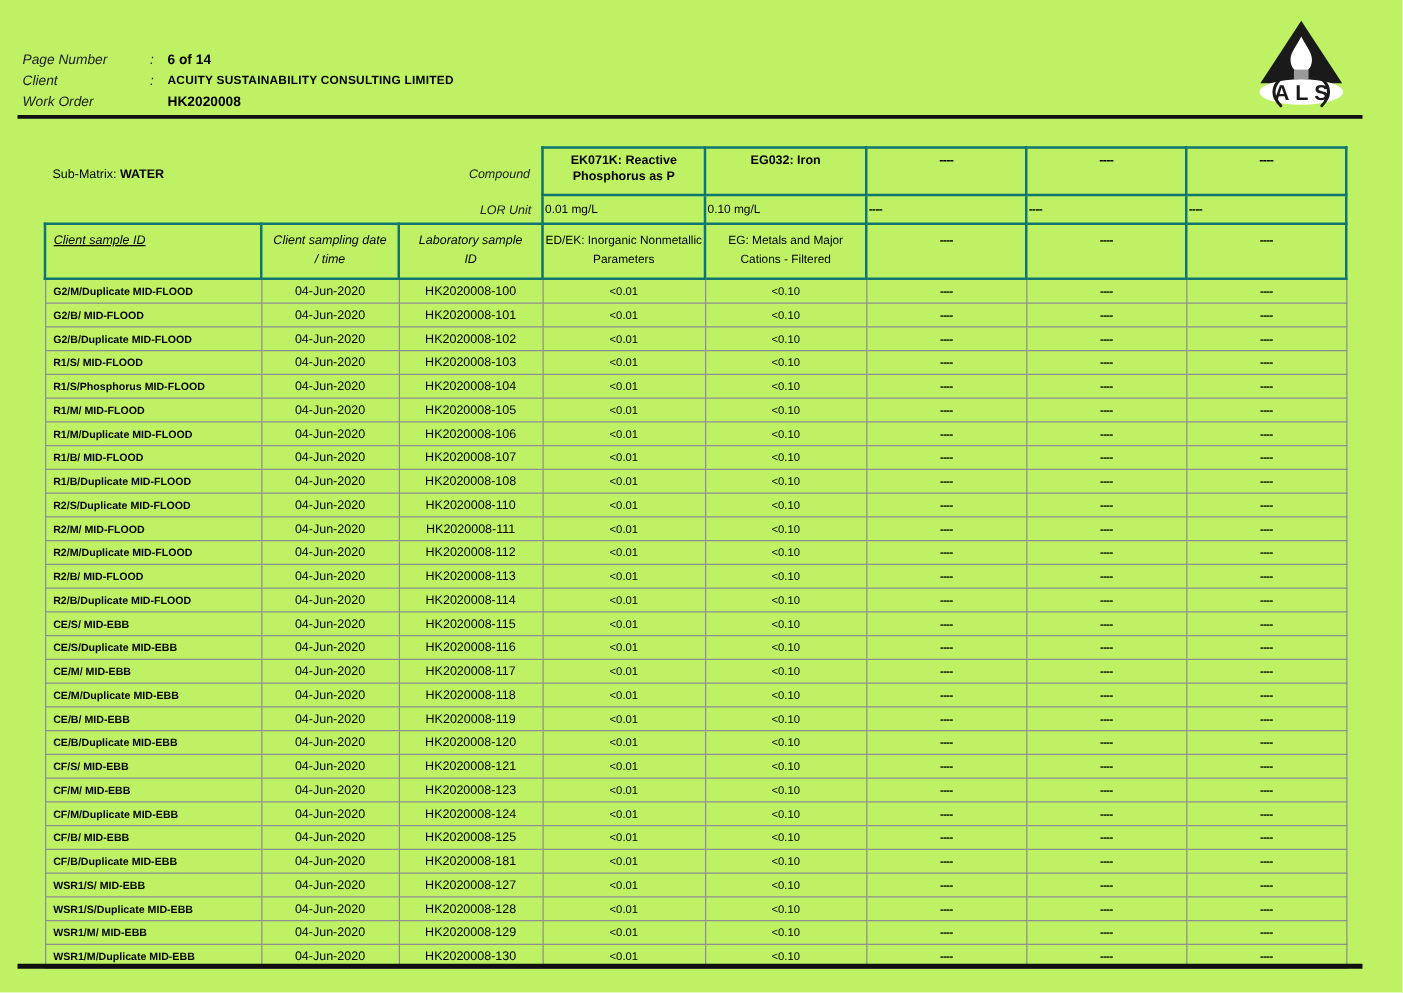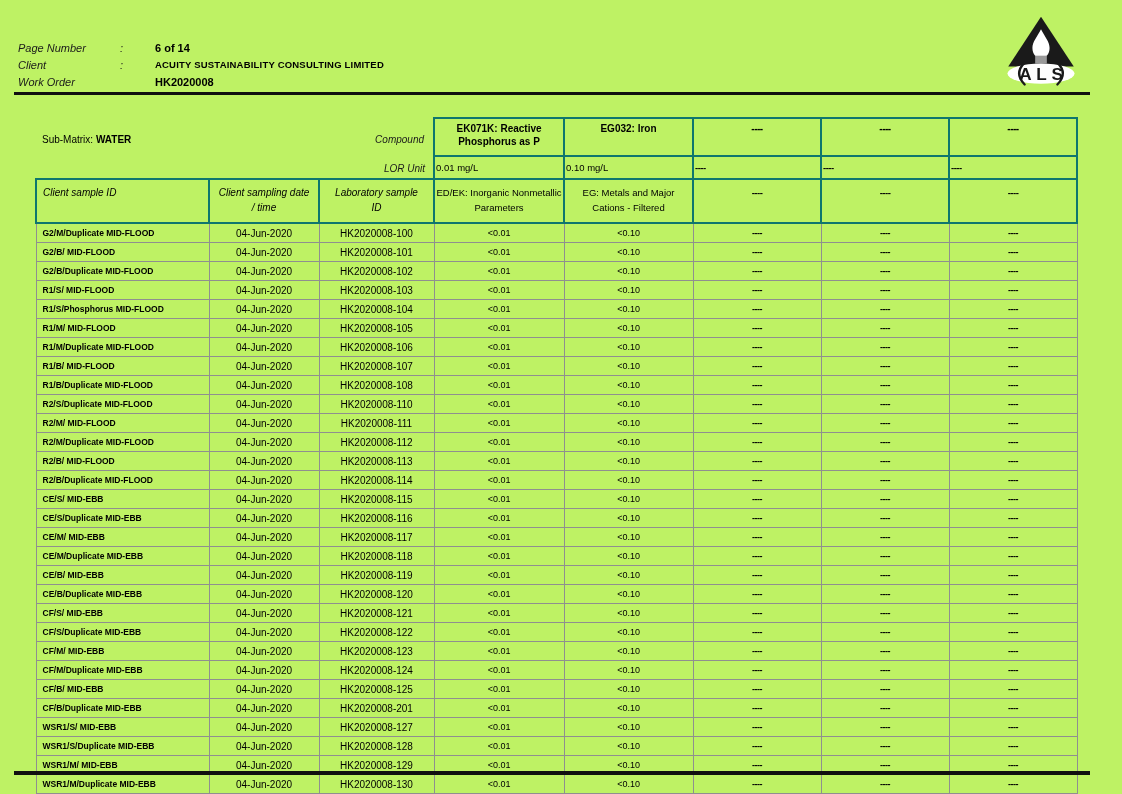--- a/index.html
+++ b/index.html
@@ -5,21 +5,21 @@
   html,body{margin:0;padding:0;background:#fff;}
   .doc{
     position:relative;width:1122px;height:794px;background:#bef264;
     font-family:"Liberation Sans",sans-serif;color:#000;overflow:hidden;
   }
   
   .hdr{position:absolute;top:39px;left:18px;}
   .hdr-row{display:flex;height:17px;align-items:center;}
   .hdr-label{width:102px;font-style:italic;font-size:11px;color:#1a1a1a;}
   .hdr-colon{width:14px;font-style:italic;font-size:11px;color:#1a1a1a;}
-  .hdr-value{font-weight:bold;font-size:11px;color:#000;margin-left:21px;}
+  .hdr-value{font-weight:bold;font-size:11px;color:#000;}
   .hdr-value.small{font-size:9.5px;letter-spacing:.2px;}
   .rule{position:absolute;left:14px;width:1076px;background:#101010;}
   .rule-top{top:92px;height:3px;}
   .rule-bottom{top:771px;height:4px;}
   .logo{position:absolute;top:13px;left:1002px;width:78px;height:76px;}
 
   
   table.results{
     position:absolute;top:117px;left:35px;width:1041px;
     border-collapse:collapse;table-layout:fixed;
@@ -30,21 +30,21 @@
   thead td.nob{border:none;}
   .rowA td{height:32px;}
   .rowB td{height:19px;}
   .rowC td{height:36px;}
   .rowA td.box{vertical-align:top;padding-top:3px;text-align:center;
     font-weight:bold;font-size:10px;line-height:13px;}
   .rowB td.box{vertical-align:middle;text-align:left;font-size:9.5px;}
   .rowC td.box{vertical-align:top;padding-top:5px;text-align:center;
     font-size:9.5px;line-height:15px;}
   .rowC td.idhdr{font-style:italic;font-size:10px;}
-  .rowC td.idhdr.left{text-align:left;padding-left:6px;}
+  .rowC td.idhdr.left{text-align:left;padding-left:6px;text-decoration:underline;}
   thead td.dash{font-weight:bold;letter-spacing:-0.5px;font-size:9.5px;}
   .subrow{display:flex;justify-content:space-between;align-items:flex-start;
     padding:5px 8px 0 5px;}
   .submatrix{font-size:10px;}
   .submatrix b{font-weight:bold;}
   .sidelabel{font-style:italic;font-size:10px;color:#1a1a1a;}
   td.lorlabel{text-align:right;padding-right:8px;vertical-align:middle;}
   
   tbody td{border:1px solid #8f8f8f;height:16px;vertical-align:middle;}
   tbody tr:first-child td{border-top:2.5px solid #000;}
@@ -349,30 +349,20 @@
           <td class="c-id">CF/S/ MID-EBB</td>
           <td class="c-date">04-Jun-2020</td>
           <td class="c-lab">HK2020008-121</td>
           <td class="c-val">&lt;0.01</td>
           <td class="c-val">&lt;0.10</td>
           <td class="c-dash">----</td>
           <td class="c-dash">----</td>
           <td class="c-dash">----</td>
         </tr>
         <tr>
-          <td class="c-id">CF/S/Duplicate MID-EBB</td>
-          <td class="c-date">04-Jun-2020</td>
-          <td class="c-lab">HK2020008-122</td>
-          <td class="c-val">&lt;0.01</td>
-          <td class="c-val">&lt;0.10</td>
-          <td class="c-dash">----</td>
-          <td class="c-dash">----</td>
-          <td class="c-dash">----</td>
-        </tr>
-        <tr>
           <td class="c-id">CF/M/ MID-EBB</td>
           <td class="c-date">04-Jun-2020</td>
           <td class="c-lab">HK2020008-123</td>
           <td class="c-val">&lt;0.01</td>
           <td class="c-val">&lt;0.10</td>
           <td class="c-dash">----</td>
           <td class="c-dash">----</td>
           <td class="c-dash">----</td>
         </tr>
         <tr>
@@ -391,21 +381,21 @@
           <td class="c-lab">HK2020008-125</td>
           <td class="c-val">&lt;0.01</td>
           <td class="c-val">&lt;0.10</td>
           <td class="c-dash">----</td>
           <td class="c-dash">----</td>
           <td class="c-dash">----</td>
         </tr>
         <tr>
           <td class="c-id">CF/B/Duplicate MID-EBB</td>
           <td class="c-date">04-Jun-2020</td>
-          <td class="c-lab">HK2020008-201</td>
+          <td class="c-lab">HK2020008-181</td>
           <td class="c-val">&lt;0.01</td>
           <td class="c-val">&lt;0.10</td>
           <td class="c-dash">----</td>
           <td class="c-dash">----</td>
           <td class="c-dash">----</td>
         </tr>
         <tr>
           <td class="c-id">WSR1/S/ MID-EBB</td>
           <td class="c-date">04-Jun-2020</td>
           <td class="c-lab">HK2020008-127</td>

